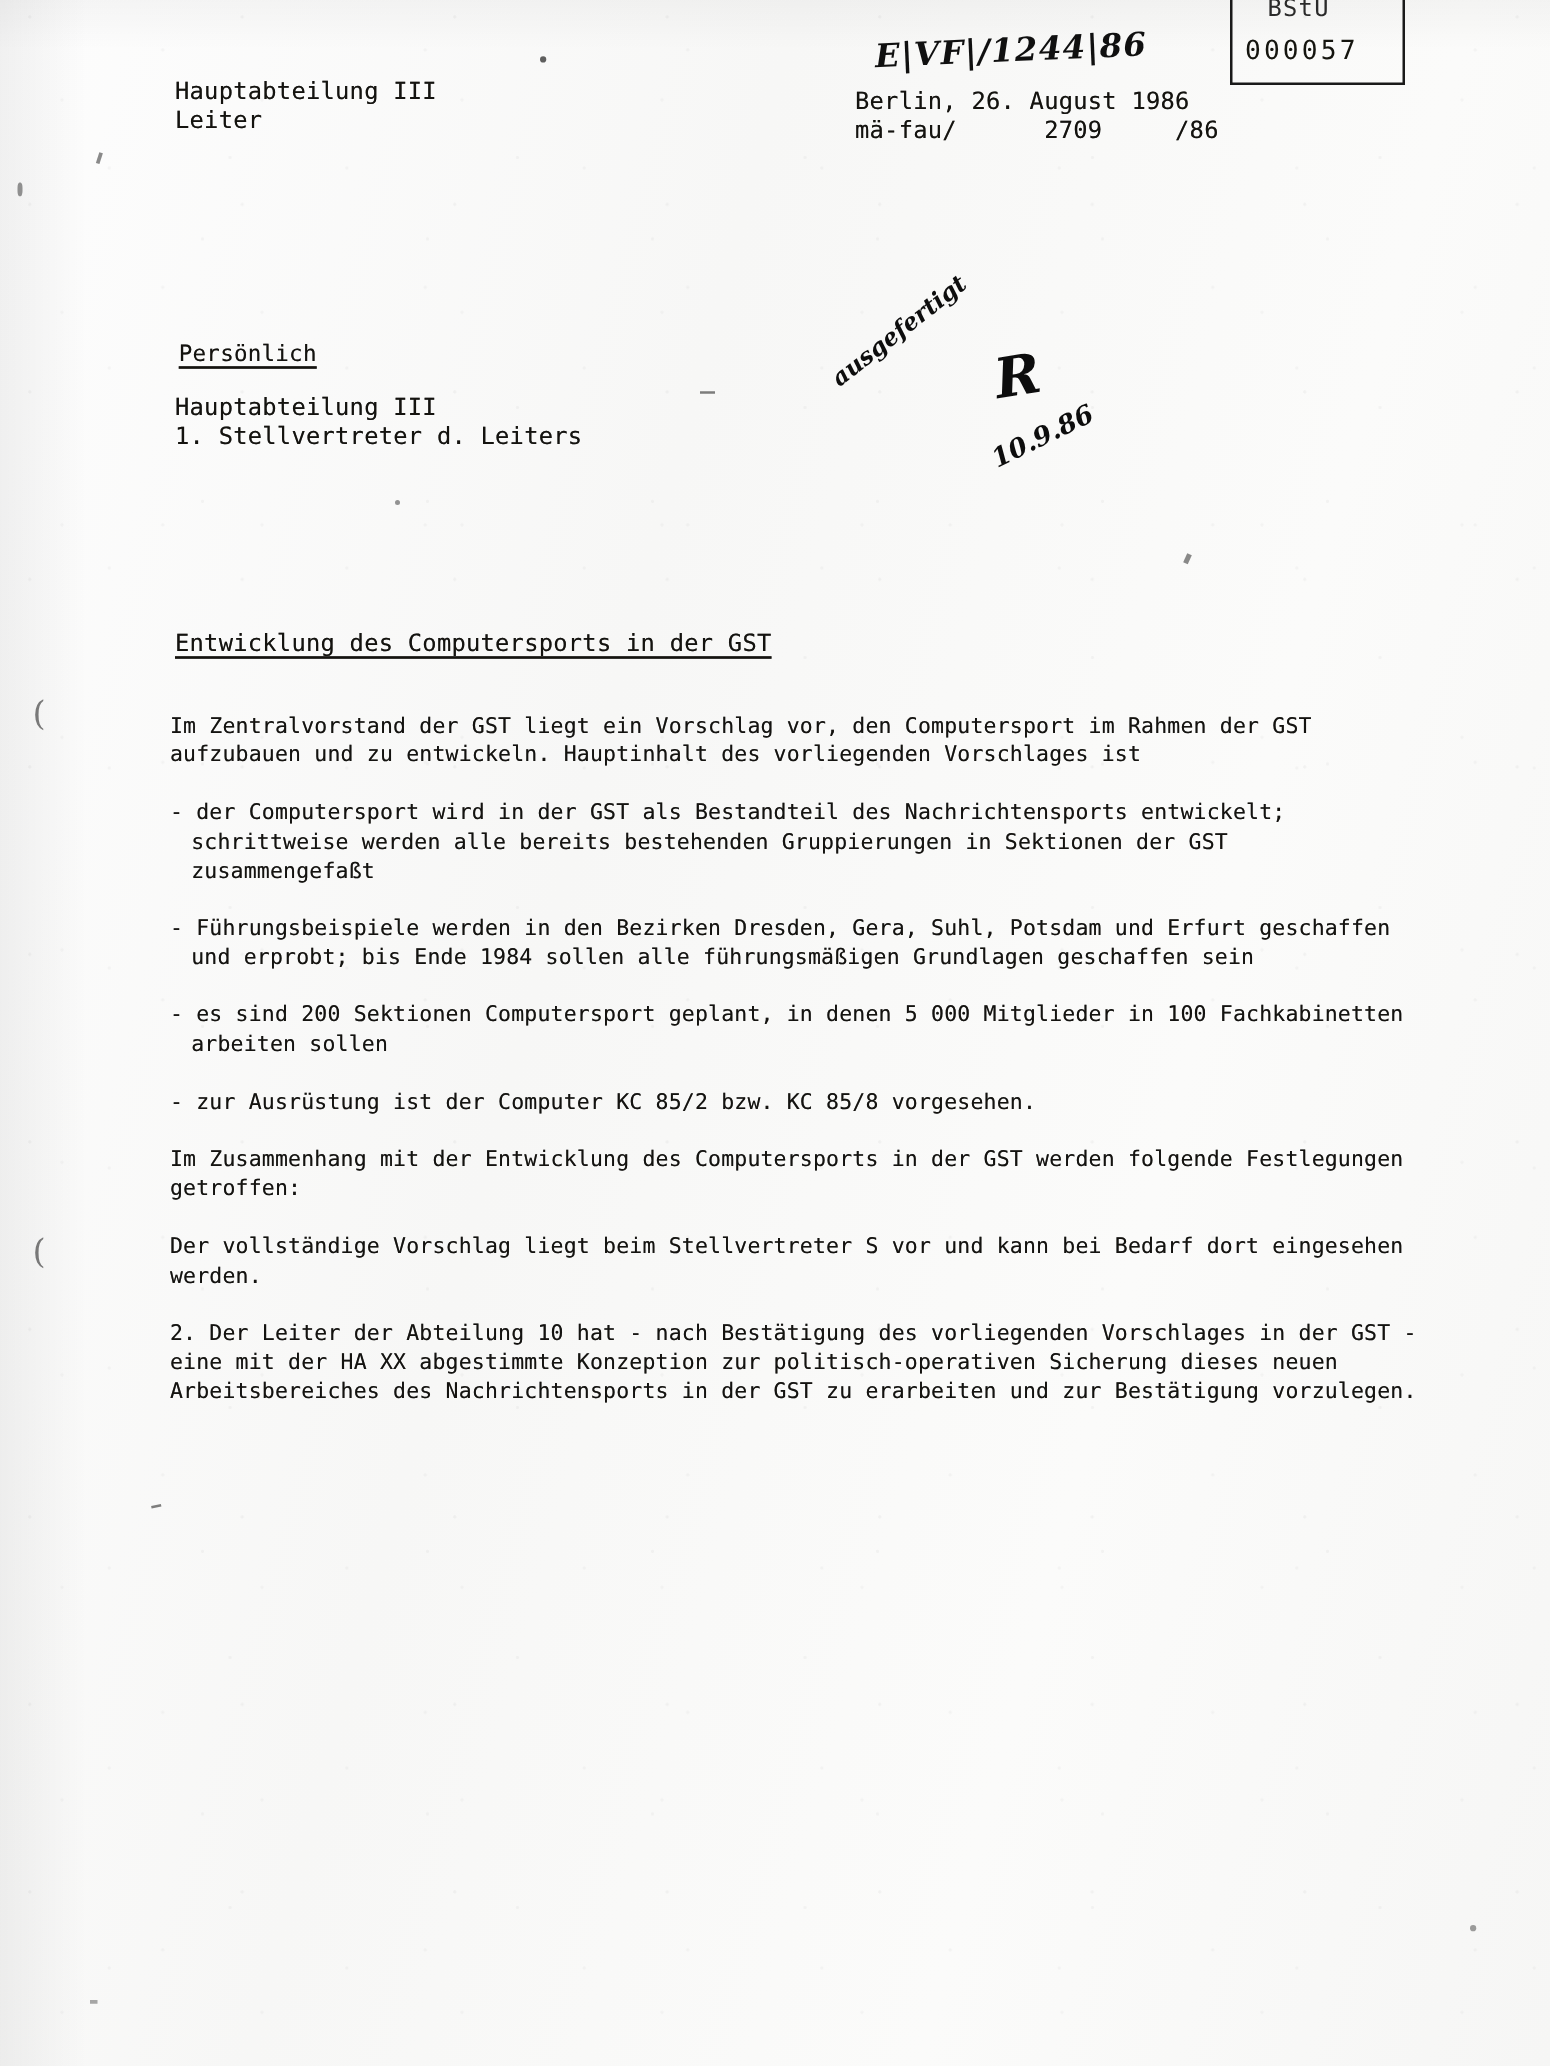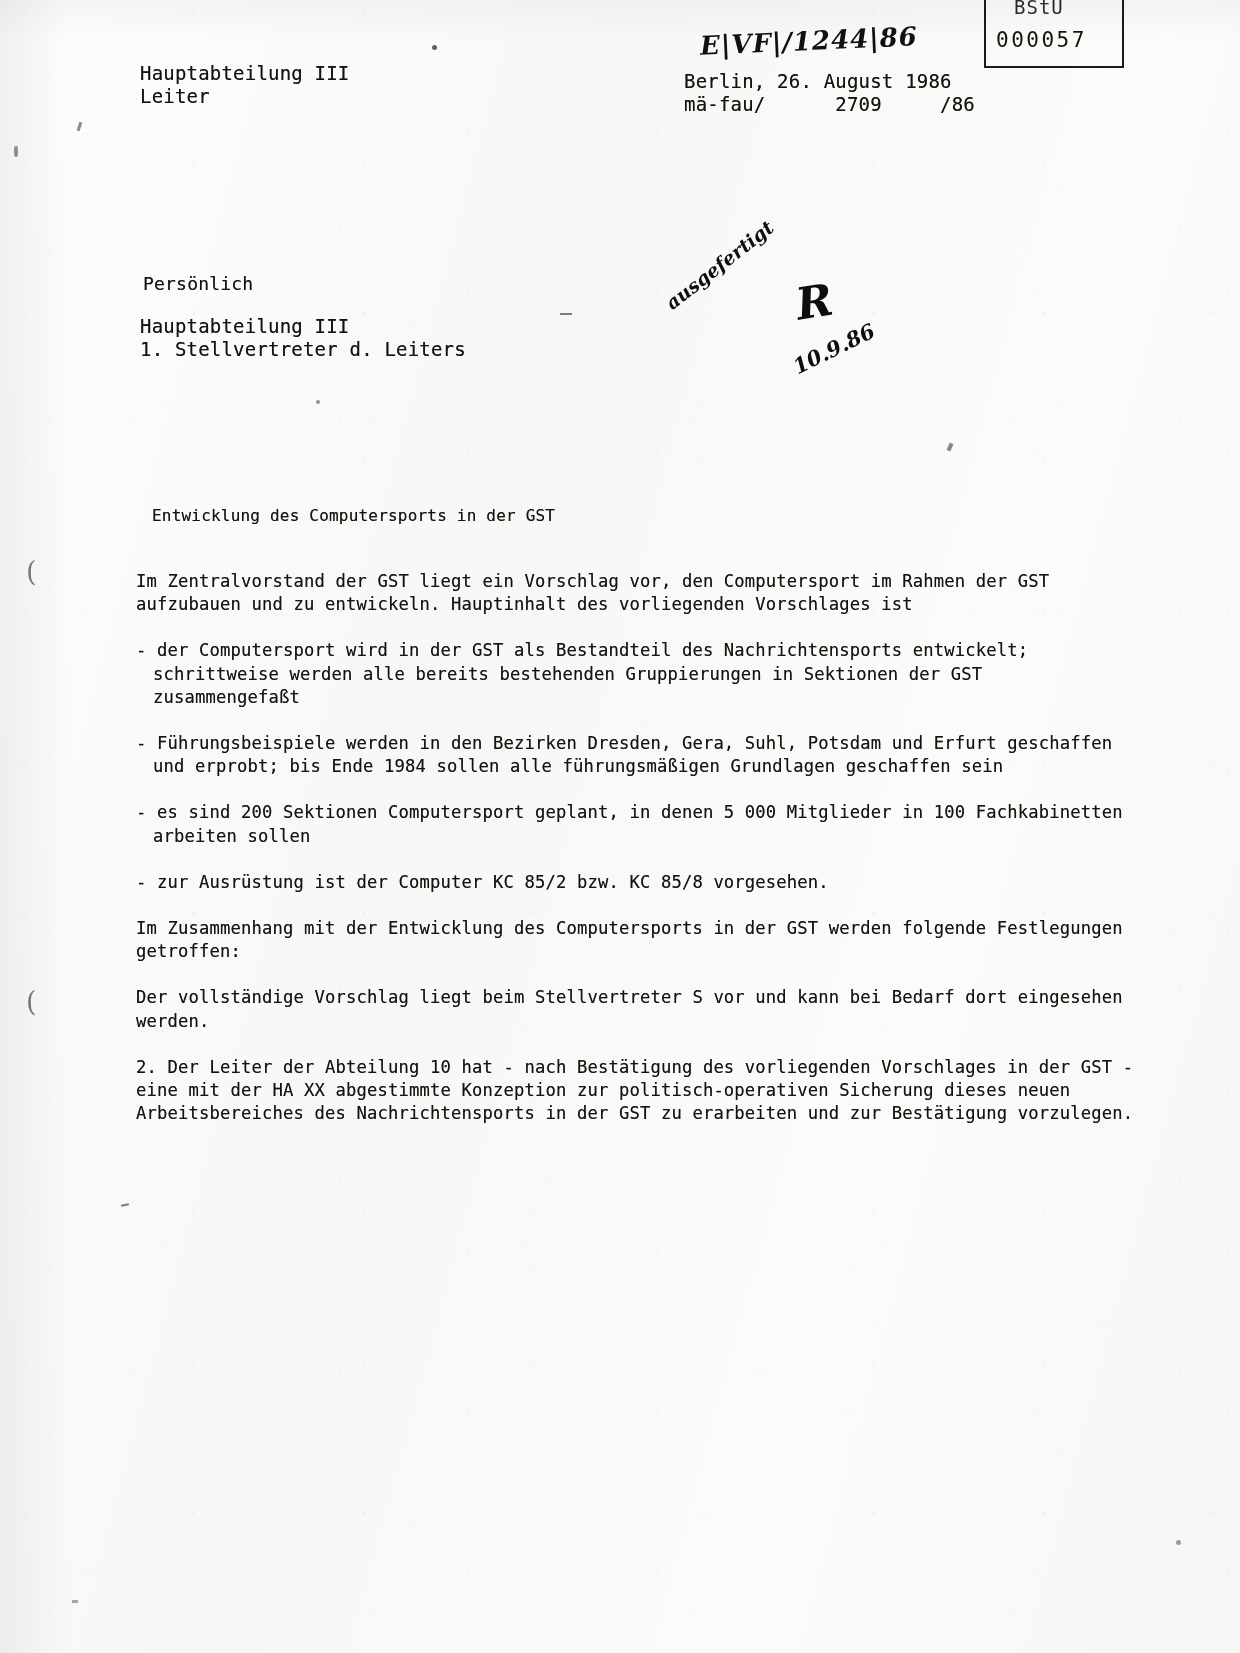--- a/index.html
+++ b/index.html
@@ -38,21 +38,21 @@
   .typed{
     position:absolute;
     font-family:"DejaVu Sans Mono", monospace;
     font-size:19px;
     line-height:23px;
     letter-spacing:0.2px;
     color:#14130f;
     white-space:pre;
     text-shadow:0 0 0.5px rgba(0,0,0,0.55);
   }
-  .u { text-underline-offset:4px; text-decoration-thickness:1.6px;text-align:right; }
+  .u { text-decoration:underline; text-underline-offset:4px; text-decoration-thickness:1.6px;text-align:right; }
 
   
   #dept      { left:140px; top:62px;  }
   #datebox   { left:684px; top:70px;  }
 
   
   #bstu-box{
     position:absolute; left:984px; top:-14px; width:136px; height:80px;
     border:2px solid #1a1a1a; border-top:none;
     background:transparent;
@@ -99,21 +99,21 @@
     font-style:italic; font-size:44px; font-weight:700;
     transform:rotate(-9deg);
   }
   #hand-sig .hdate{
     position:absolute; left:122px; top:78px;
     font-style:italic; font-size:21px; font-weight:700;
     transform:rotate(-26deg); white-space:pre;
   }
 
   
-  #title { left:152px; top:504px; font-size:16px; }
+  #title { left:140px; top:504px; font-size:19px; }
 
   
   #body{ position:absolute; left:136px; top:570px; width:1000px; }
   .para{
     font-family:"DejaVu Sans Mono", monospace;
     font-size:17.2px; line-height:23.2px; letter-spacing:0.15px;
     color:#141310; white-space:pre-wrap;
     text-shadow:0 0 0.5px rgba(0,0,0,0.5);
     margin:0 0 23px 0;
   }

